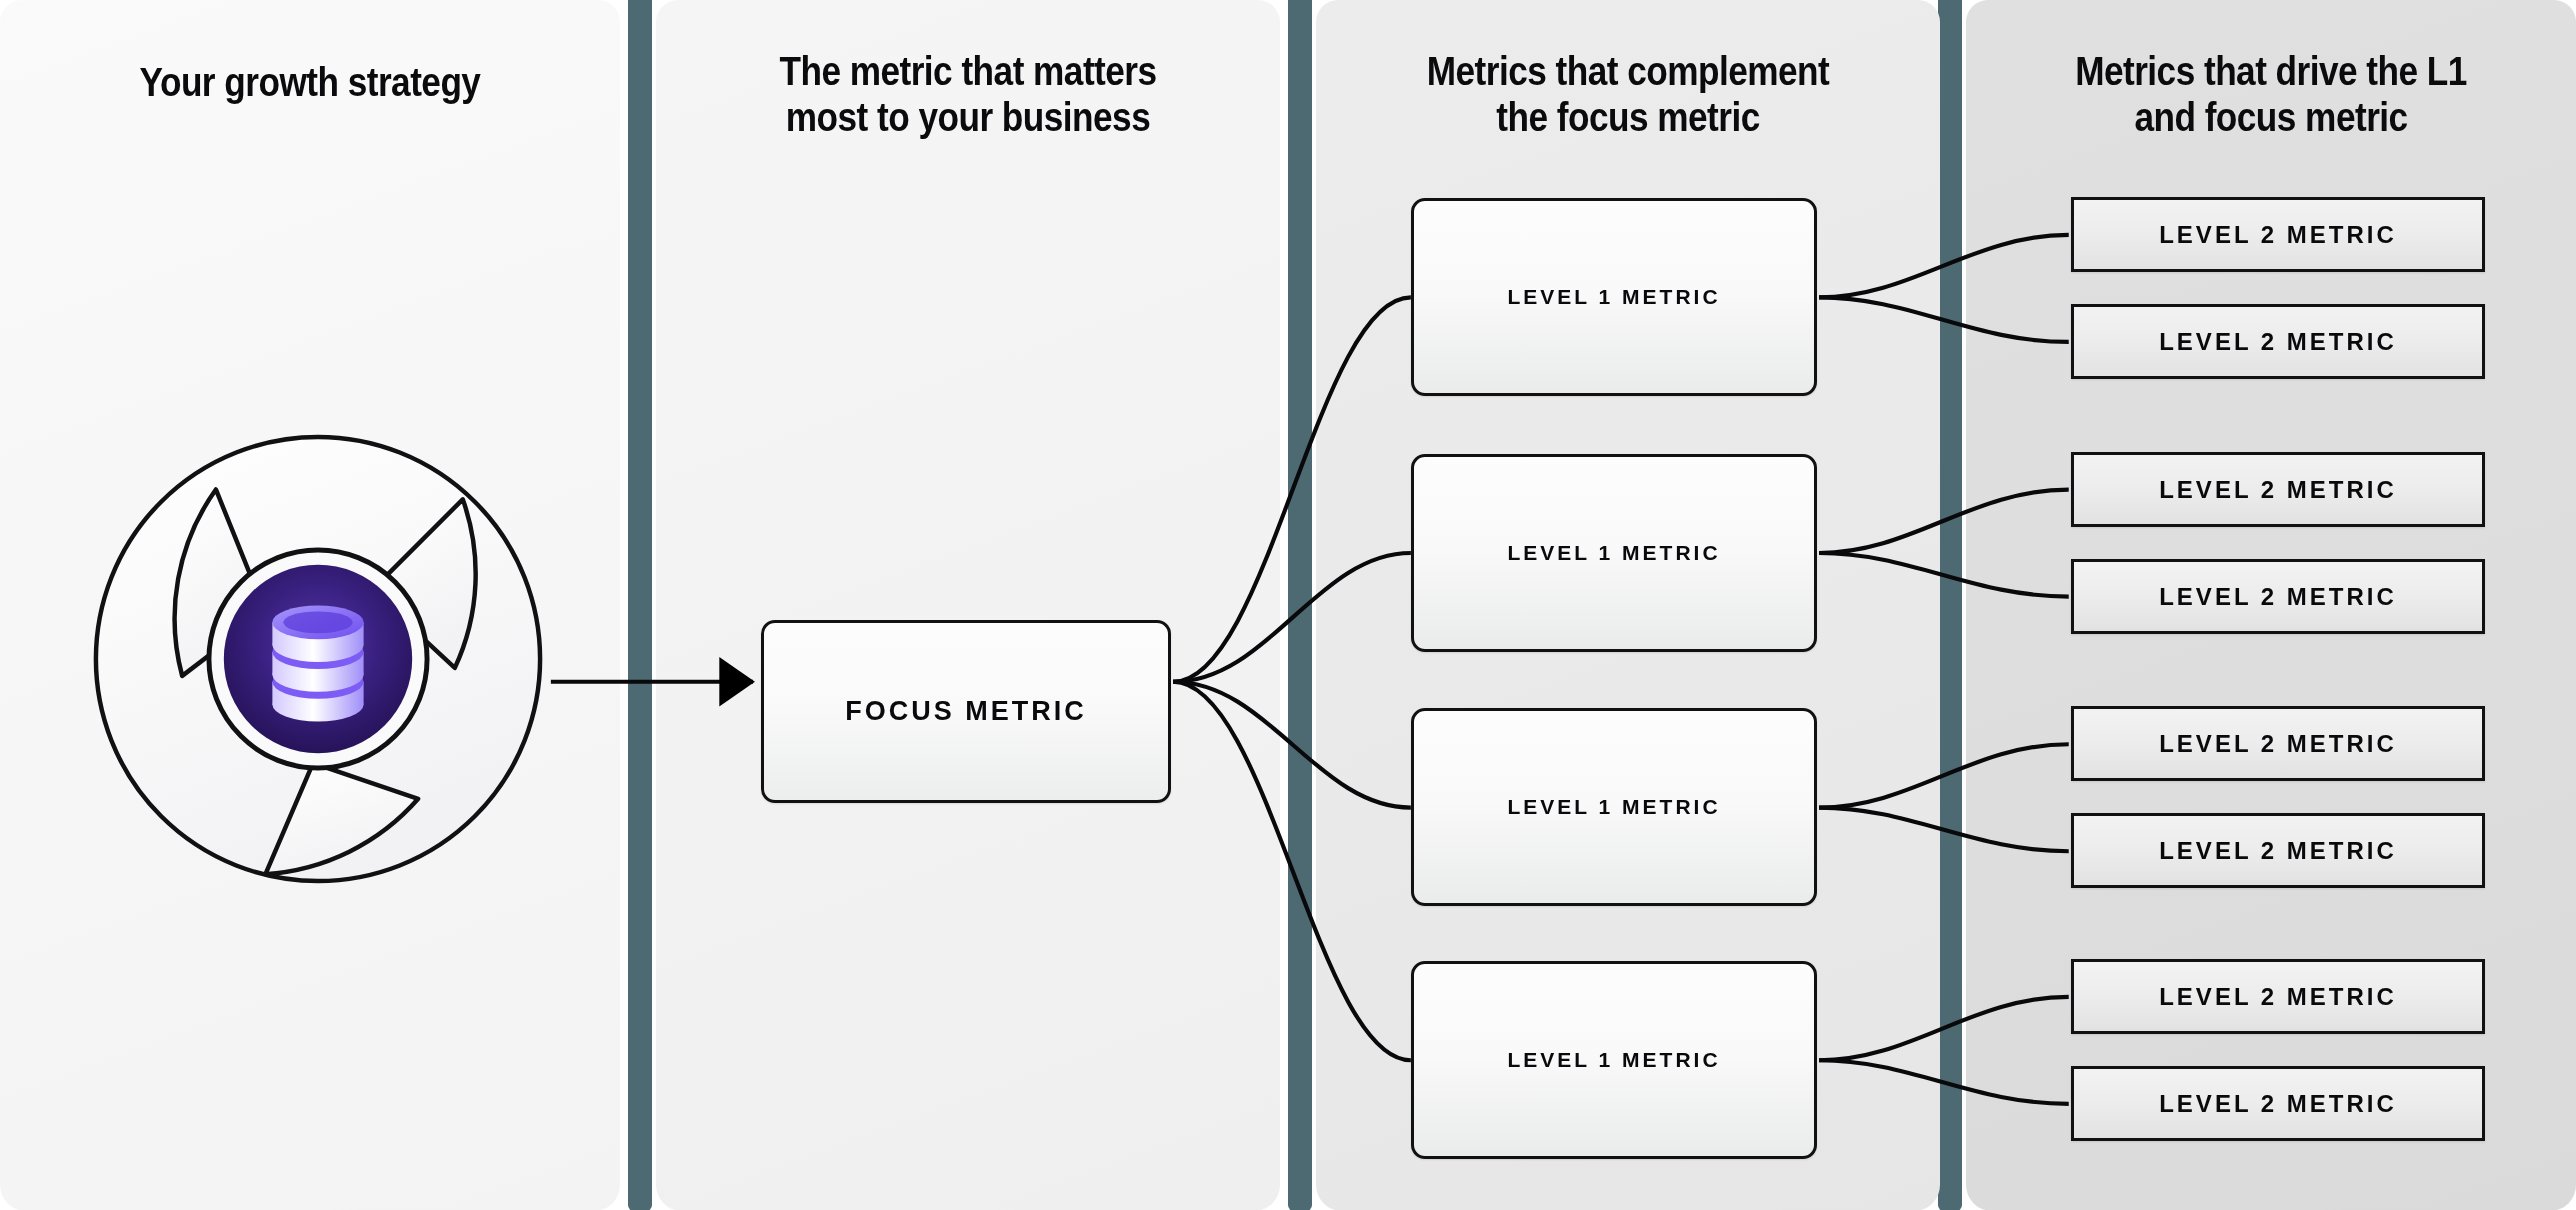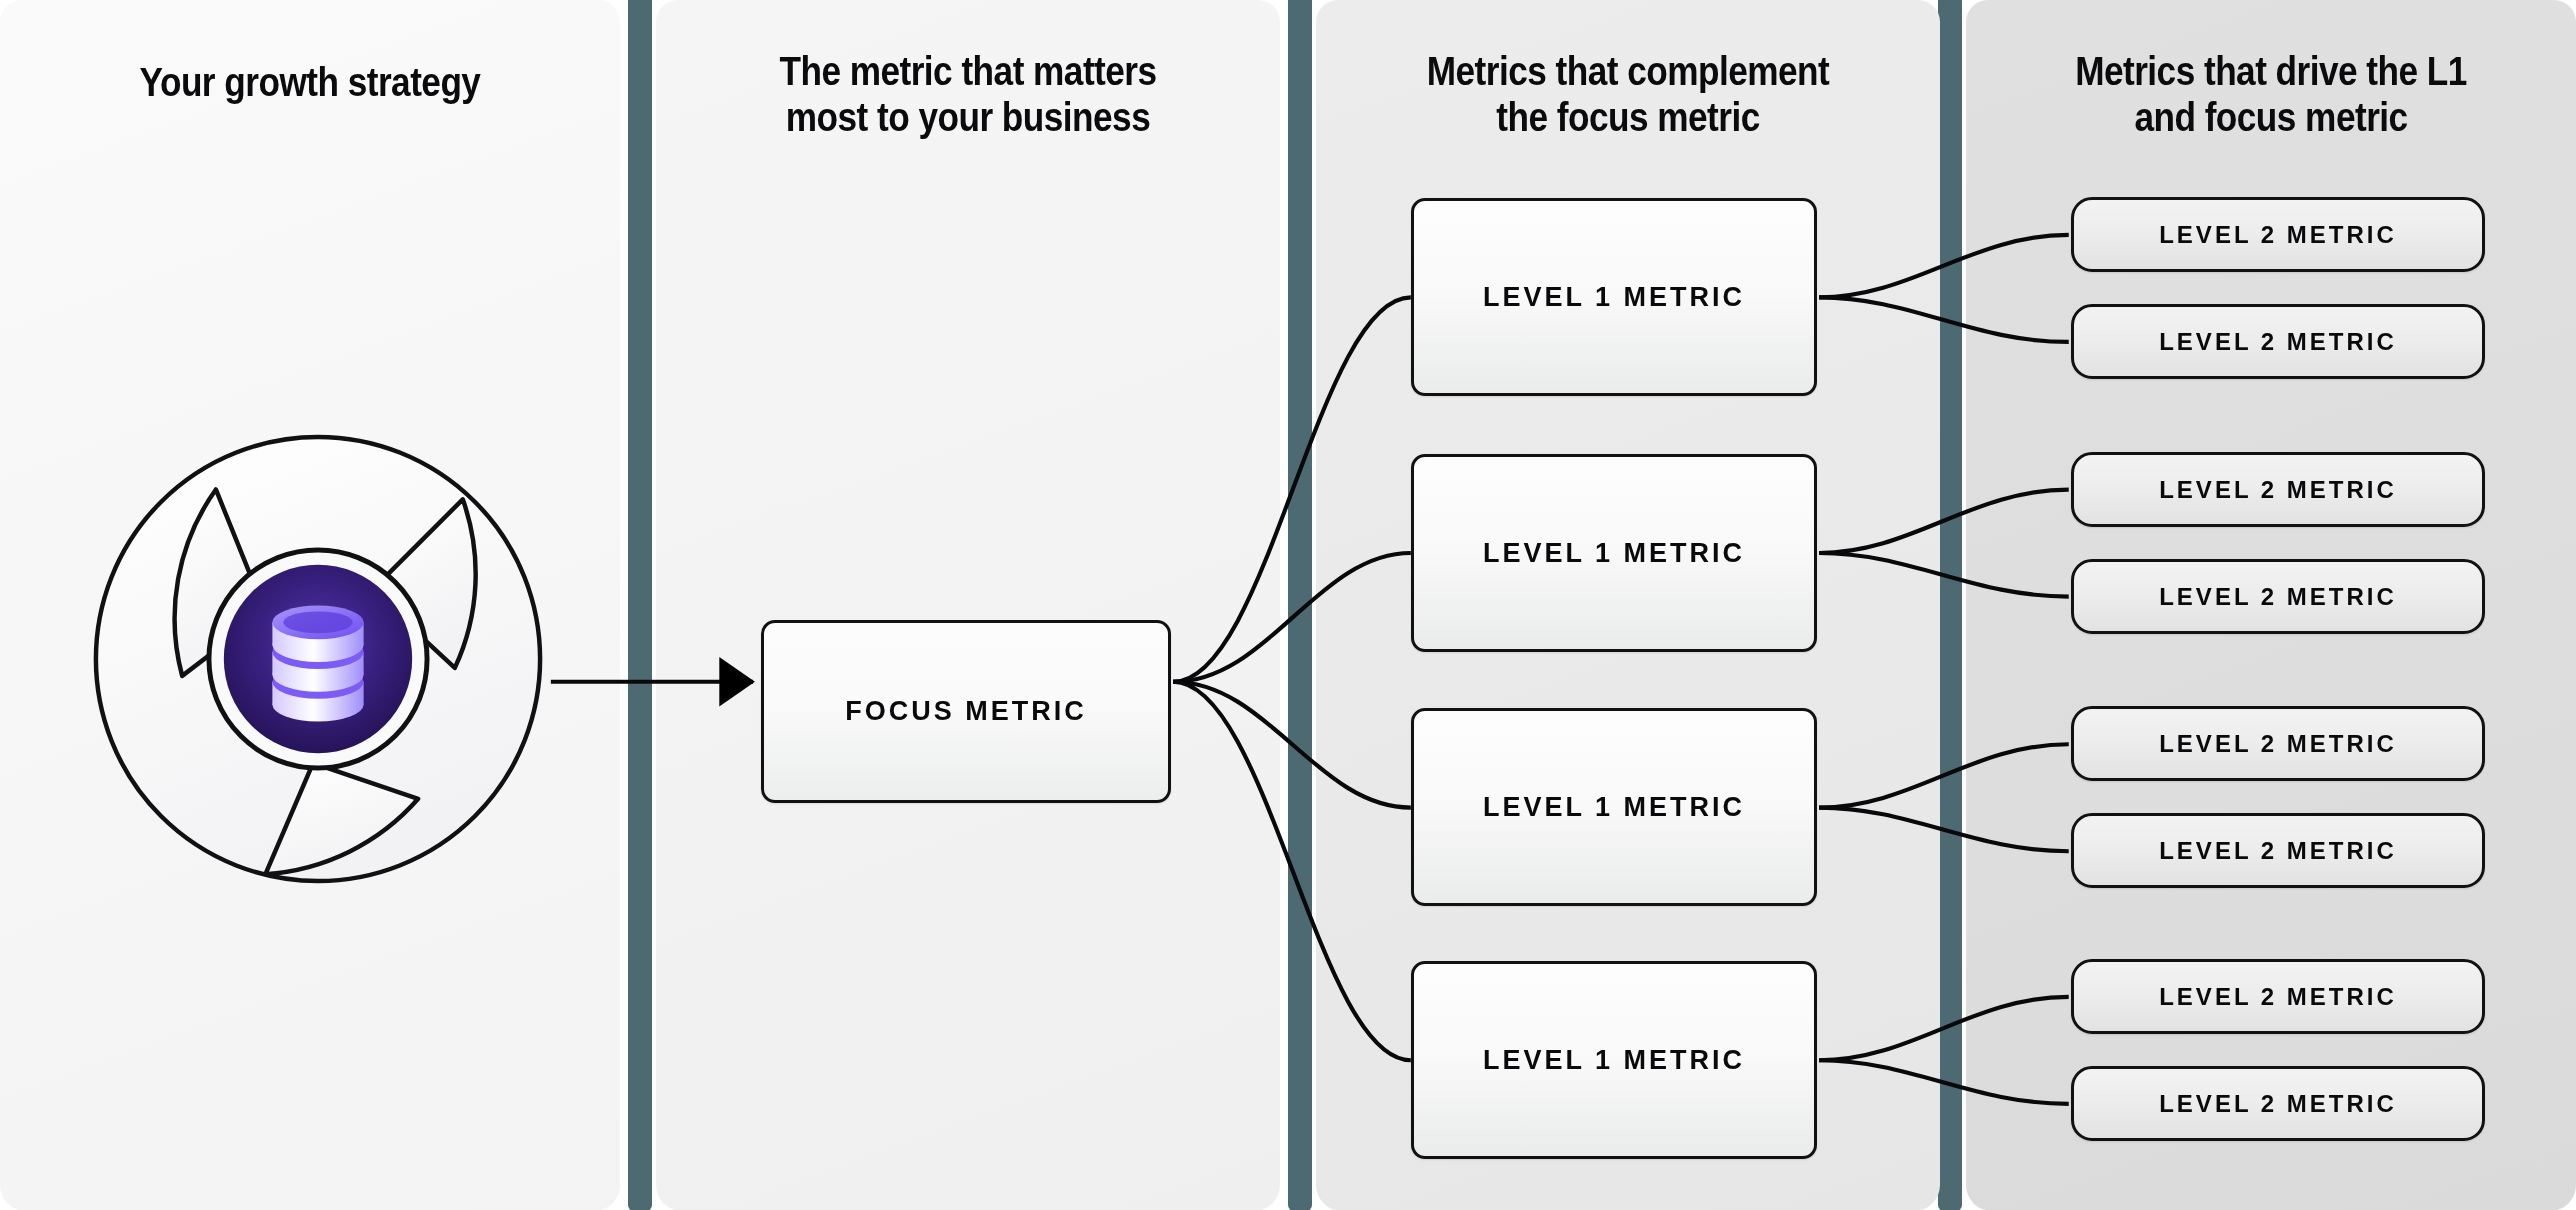--- a/index.html
+++ b/index.html
@@ -70,27 +70,27 @@
     letter-spacing: 3px;
     z-index: 6;
     box-shadow: 0 1px 2px rgba(0,0,0,0.10);
   }
   .node.focus {
     background: linear-gradient(180deg,#fcfcfd 0%,#fafafa 45%,#eceded 100%);
     font-size: 27px;
   }
   .node.l1 {
     background: linear-gradient(180deg,#fdfdfd 0%,#f9f9fa 48%,#eaebeb 100%);
-    font-size: 27px;
+    font-size: 21px;
   }
   .node.l2 {
     background: linear-gradient(180deg,#f2f2f3 0%,#ededee 45%,#e2e2e3 100%);
     font-size: 24px;
     border-width: 3px;
-    border-radius: 21px;
+    border-radius: 0;
   }
 
   
   #wires {
     position: absolute;
     left: 0; top: 0;
     width: 2576px; height: 1211px;
     z-index: 5;
     pointer-events: none;
   }

